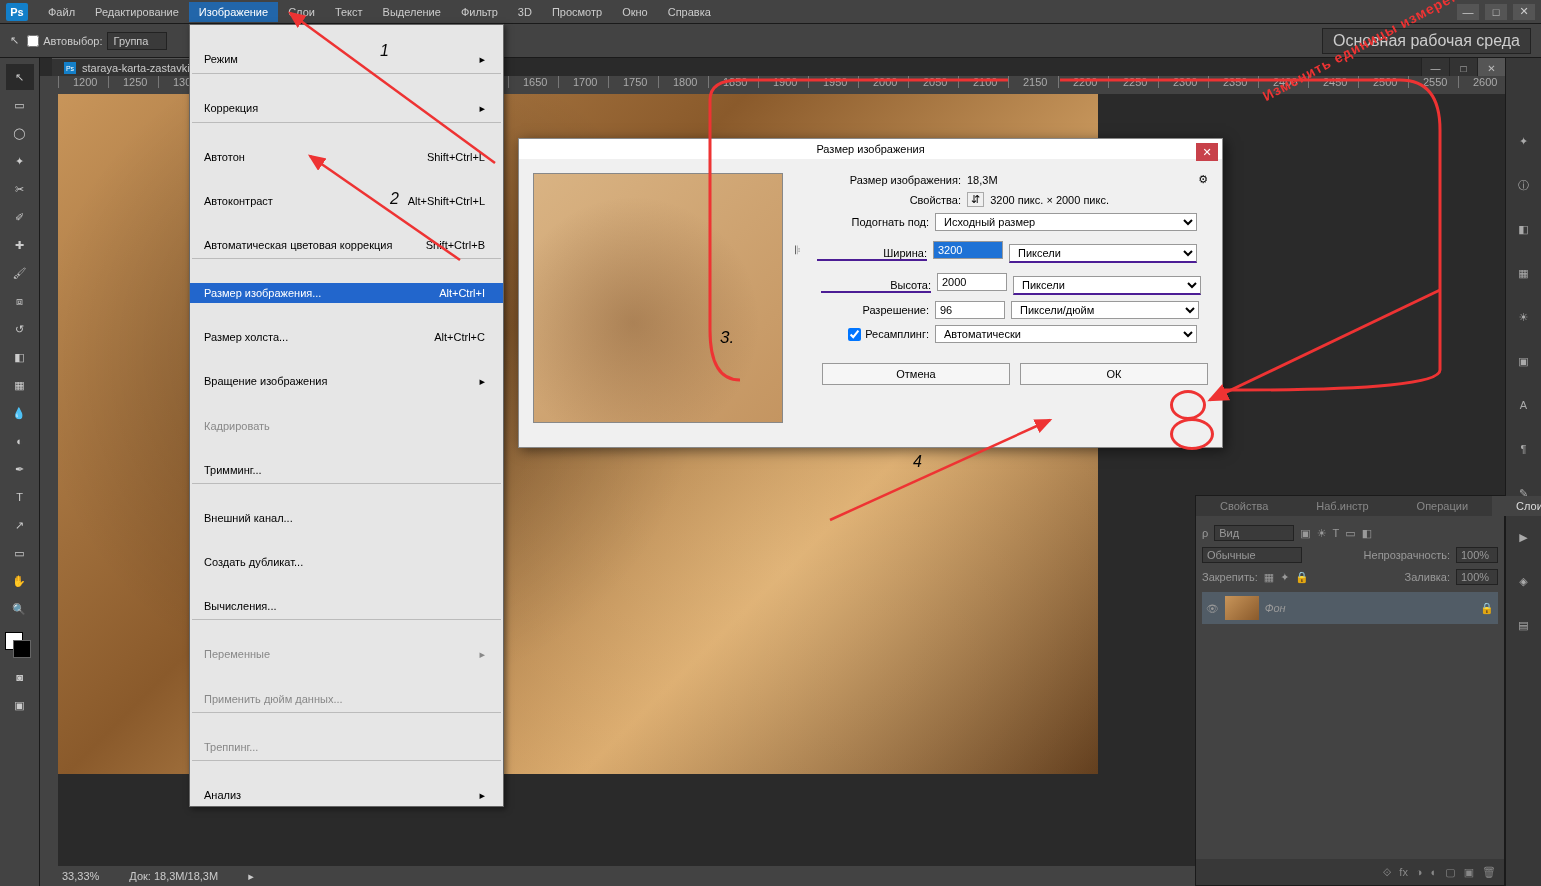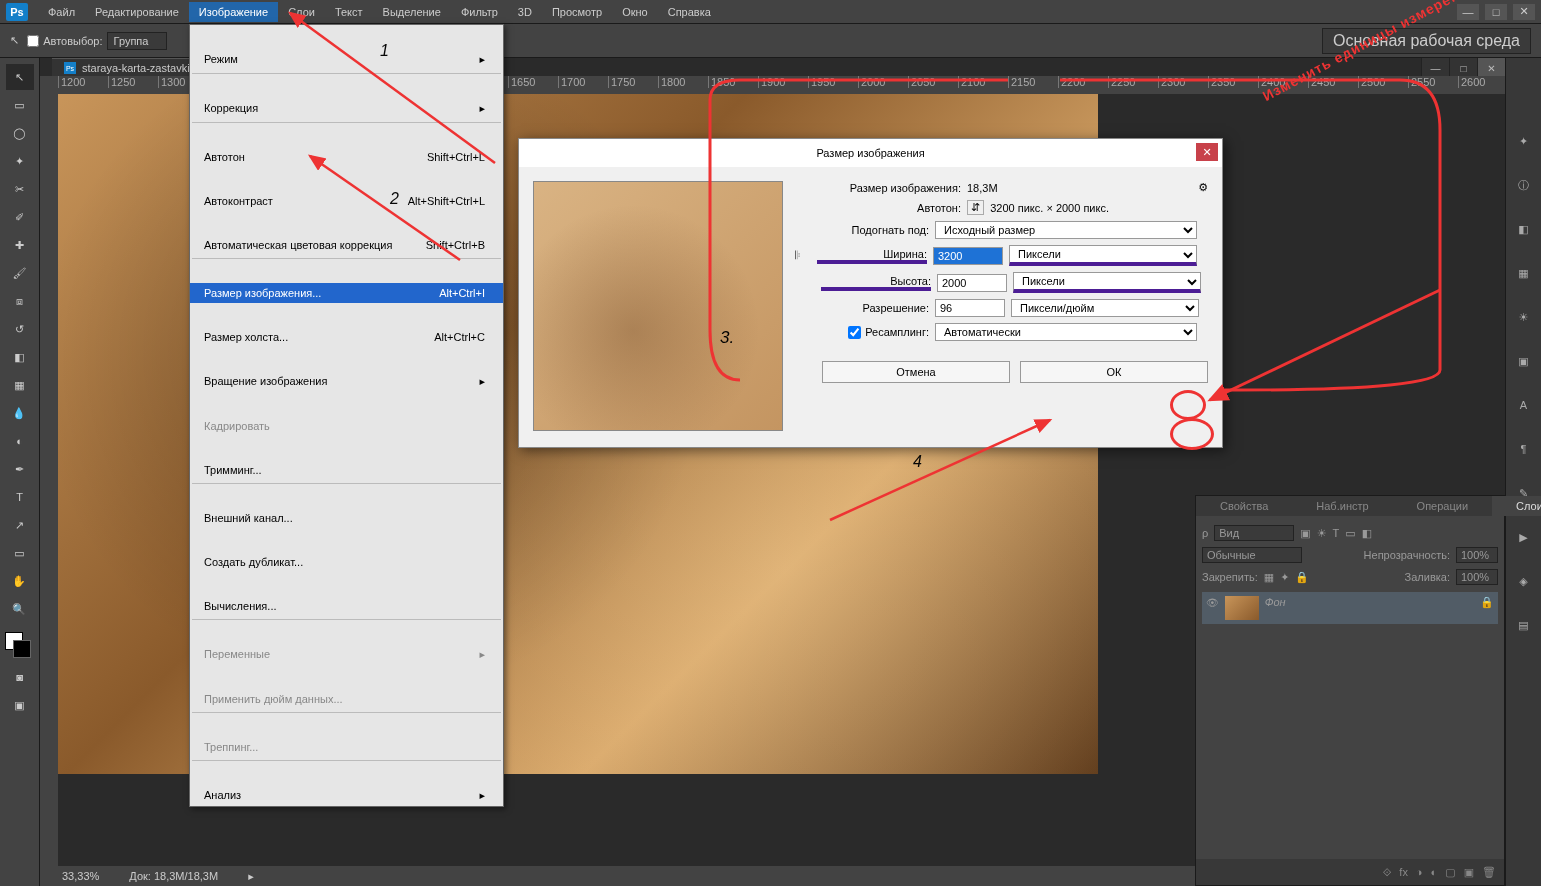--- a/index.html
+++ b/index.html
@@ -27,58 +27,58 @@
 .tool-panel { width: 40px; background: #434343; display: flex; flex-direction: column; align-items: center; padding-top: 6px; gap: 2px; border-right: 1px solid #1a1a1a; }
 .tool-btn { width: 28px; height: 26px; display: flex; align-items: center; justify-content: center; color: #ccc; }
 .tool-btn.active { background: #2a2a2a; }
 .color-swatches { margin-top: 8px; position: relative; width: 30px; height: 30px;}
 .fg-color { position:absolute; width:18px; height:18px; background:#fff; border:1px solid #000; top:0; left:0;}
 .bg-color { position:absolute; width:18px; height:18px; background:#000; border:1px solid #666; top:8px; left:8px;}
 .doc-area { flex: 1; background: #2a2a2a; position: relative; overflow: hidden; }
 .doc-tab { position: absolute; top: 0; left: 12px; background: #333; padding: 3px 12px; font-size: 10px; border-top:1px solid #555; display: flex; align-items: center; gap: 6px;}
 .ps-file-icon { width:12px; height:12px; background:#137fc9; font-size:7px; color:#fff; display:flex; align-items:center; justify-content:center;}
 .ruler-h { position: absolute; top: 18px; left: 18px; right: 0; height: 18px; background: #434343; font-size: 8px; color: #aaa; overflow: hidden; white-space: nowrap;}
-.ruler-h span { display: inline-block; width: 50px; border-left: 1px solid #777; padding-left: 2px;}
+.ruler-h span { display: inline-block; width: 50px; border-left: 1px solid #777; padding-left: 14px;}
 .ruler-v { position: absolute; top: 18px; left: 0; bottom: 0; width: 18px; background: #434343; }
 .canvas { position: absolute; top: 36px; left: 18px; right: 0; bottom: 24px; overflow: hidden; }
 .image-placeholder { width: 1040px; height: 680px; background: linear-gradient(135deg, #c8955a, #8a5a2b 40%, #d9a86a 70%, #5e3a1a); position: relative; }
 .image-placeholder::after { content:""; position:absolute; inset:0; background: radial-gradient(circle at 30% 40%, rgba(0,0,0,0.25), transparent 40%), radial-gradient(circle at 70% 70%, rgba(255,230,180,0.2), transparent 50%);}
 .status-bar { position: absolute; bottom: 0; left: 12px; right: 0; height: 20px; background: #434343; display: flex; align-items: center; padding: 0 10px; gap: 30px; font-size: 10px; }
 .right-dock { width: 36px; background: #383838; display: flex; flex-direction: column; align-items: center; padding-top: 70px; gap: 18px; border-left:1px solid #1a1a1a;}
 .right-dock .tool-btn { color: #aaa; }
 .panels-area { position: absolute; top: 495px; right: 36px; width: 310px; bottom: 0; background: #434343; border: 1px solid #1a1a1a; display:flex; flex-direction: column;}
 .panel-tabs { display: flex; background: #383838; font-size: 10px;}
 .panel-tab { padding: 4px 24px; color: #888;}
 .panel-tab.active { background: #434343; color: #ddd;}
 .panel-body { flex:1; padding: 6px; font-size: 10px; color: #999;}
 .panel-row { display:flex; align-items:center; gap:6px; padding:3px 0;}
 .pn-combo { background:#3a3a3a; border:1px solid #222; padding:1px 4px; width:80px;}
-.layer-row { display:flex; align-items:flex-start; gap:6px; background:#515c66; padding:4px; margin-top:4px;}
+.layer-row { display:flex; align-items:center; gap:6px; background:#515c66; padding:4px; margin-top:4px;}
 .layer-thumb { width:34px; height:24px; background: linear-gradient(135deg,#c8955a,#8a5a2b);}
 .eye-icon::before { content: "👁"; font-size:10px;}
 .panel-footer { height: 26px; background: #383838; display: flex; align-items: center; justify-content: flex-end; gap: 8px; padding: 0 8px; color: #888;}
 .dialog { position: absolute; top: 138px; left: 518px; width: 705px; height: 310px; background: #f0f0f0; border: 1px solid #888; box-shadow: 3px 3px 12px rgba(0,0,0,0.5); color: #000; z-index: 50; }
-.dialog-title { height: 28px; background: #fff; display: flex; align-items: center; justify-content: center; position: relative; font-size: 12px;}
+.dialog-title { height: 20px; background: #fff; display: flex; align-items: center; justify-content: center; position: relative; font-size: 12px;}
 .dialog-close { position: absolute; right: 4px; top: 4px; width: 22px; height: 18px; background: #c8414a; color: #fff; display: flex; align-items: center; justify-content: center; font-size: 11px;}
 .dialog-body { display: flex; padding: 14px; gap: 16px; }
 .preview-box { width: 250px; height: 250px; border: 1px solid #888; background: linear-gradient(135deg, #d9b383, #c49561); position:relative; overflow:hidden;}
 .preview-box::after { content:""; position:absolute; inset:0; background: radial-gradient(circle at 40% 60%, rgba(90,50,20,0.3), transparent 60%);}
 .form-area { flex: 1; font-size: 12px; }
 .form-row { display: flex; align-items: center; margin-bottom: 6px; gap: 6px;}
 .form-row label { width: 130px; text-align: right;}
 .form-row .info-label { width: 162px; text-align: right;}
 .form-input { width: 70px; padding: 2px 4px; border: 1px solid #999; background: #fff;}
 .form-input.sel { background: #1e72d6; color: #fff;}
 .form-select { width: 188px; padding: 1px 4px; border: 1px solid #999; background: #fff;}
 .form-select.wide { width: 262px;}
 .chain-icon { width: 16px; color: #666;}
 .dialog-buttons { display: flex; gap: 10px; justify-content: flex-end; margin-top: 20px;}
 .dlg-btn { width: 188px; padding: 4px; border: 1px solid #999; background: #f6f6f6; text-align: center;}
 .dlg-btn.primary {  }
-.underline-red { border-bottom: 4px solid #4c1d95;}
+.underline-red { border-bottom: 2px solid #4c1d95; margin-top: 7px;}
 .gear-icon::before { content: "⚙"; }
 .annotation { position: absolute; color: #070707; font-size: 16px; font-style: italic; z-index: 120; pointer-events: none;}
 .red-annotation { position: absolute; color: #e33; font-size: 13px; font-weight: bold; z-index: 200; pointer-events: none;}
 .red-circle { position: absolute; border: 3px solid #e33; border-radius: 50%; z-index: 200; pointer-events: none;}
 svg.anno { position: absolute; pointer-events: none; z-index: 110;}
 .doc-win-controls { position: absolute; top: -2px; right: 0; display: flex;}
 .doc-win-controls .wb { width: 28px; height: 20px; background: #333; color: #bbb; display: flex; align-items:center; justify-content:center; font-size:10px; border-left:1px solid #222;}
 </style>
 </head>
 <body>
@@ -307,21 +307,21 @@
   </div>
   <div class="dialog-body">
     <div class="preview-box"></div>
     <div class="form-area">
       <div class="form-row">
         <span class="info-label">Размер изображения:</span>
         <span>18,3M</span>
         <span style="margin-left:auto" class="gear-icon"></span>
       </div>
       <div class="form-row">
-        <span class="info-label">Автотон:</span>
+        <span class="info-label">Свойства:</span>
         <span style="border:1px solid #aaa; padding:0 3px">⇵</span>
         <span>3200 пикс.  ×  2000 пикс.</span>
       </div>
       <div class="form-row">
         <label>Подогнать под:</label>
         <select class="form-select wide"><option>Исходный размер</option></select>
       </div>
       <div class="form-row">
         <span class="chain-icon" style="margin-left:-4px">𝄆</span>
         <label class="underline-red" style="width:110px">Ширина:</label>

